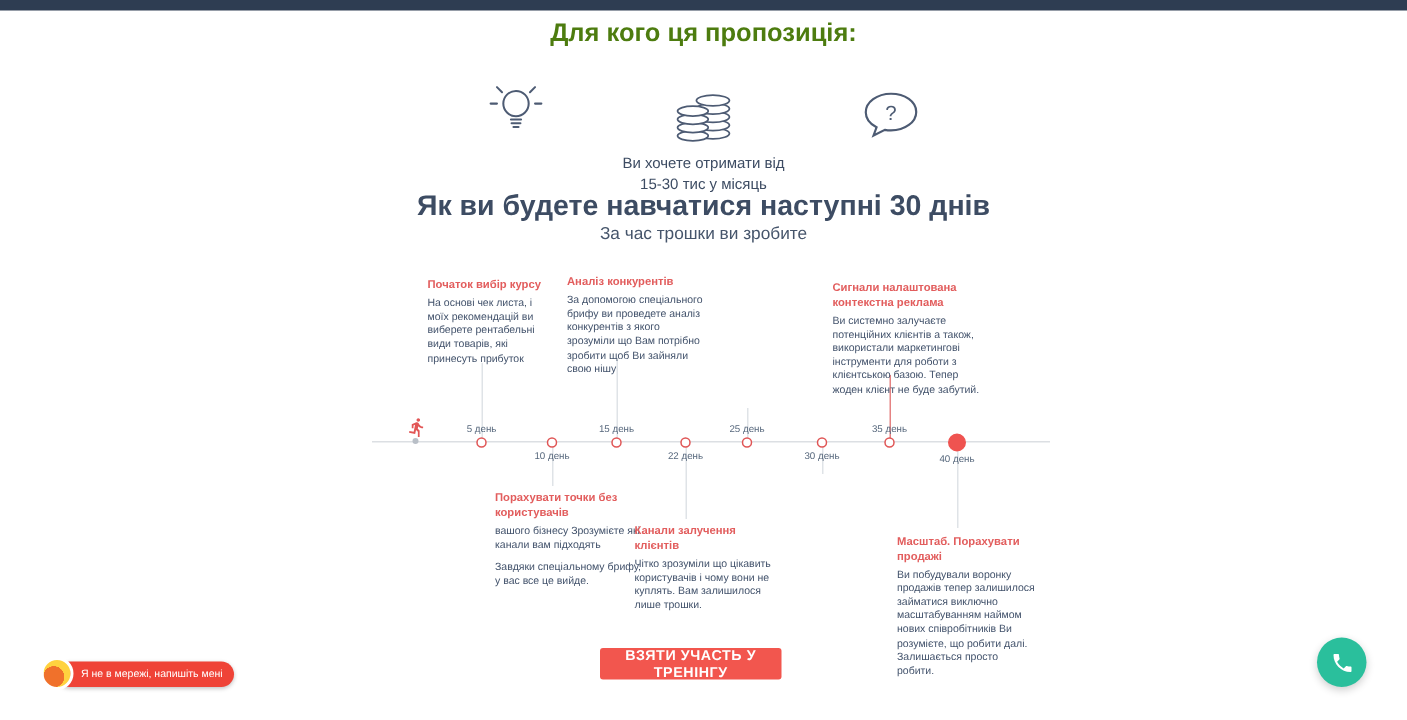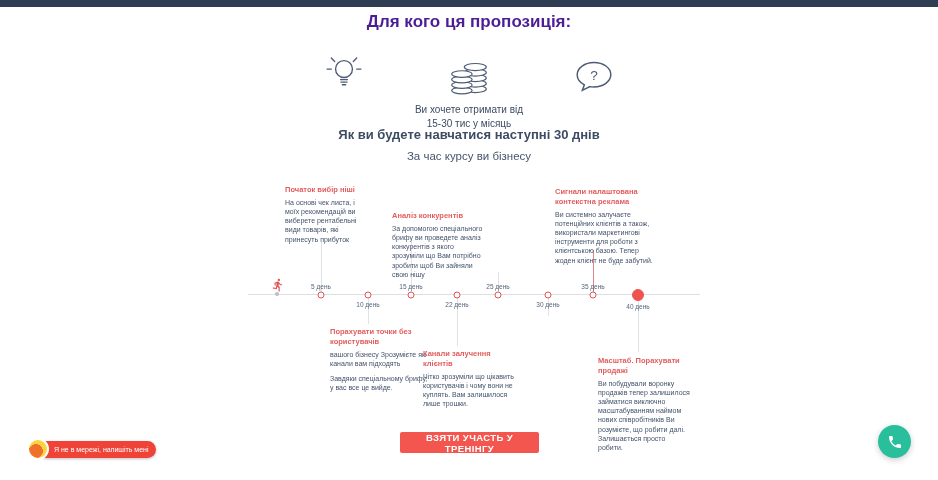--- a/index.html
+++ b/index.html
@@ -3,29 +3,29 @@
 <meta charset="utf-8">
 <style>
   * { box-sizing: border-box; }
   html,body { margin:0; padding:0; background:#fff; }
   body { font-family:"Liberation Sans", sans-serif; }
   .stage { position:relative; width:938px; height:480px; background:#ffffff; overflow:hidden; }
 
   .topbar { position:absolute; left:0; top:0; width:938px; height:7px; background:#2e3d52; }
 
   .s1-title { position:absolute; left:0; top:12px; width:938px; margin:0; text-align:center;
-              font-size:17px; font-weight:600; color:#4c1d95; }
+              font-size:17px; font-weight:600; color:#4d7c0f; }
 
   .features { position:absolute; left:283px; top:40px; width:372px; display:flex; justify-content:space-between; }
   .feature { width:122px; display:flex; flex-direction:column; align-items:center; }
   .ficon { height:56px; display:flex; align-items:flex-end; justify-content:center; }
   .fcaption { margin:7px 0 0; font-size:10px; line-height:1.35; color:#3d4c63; text-align:center; }
 
   .s2-title { position:absolute; left:0; top:127px; width:938px; margin:0; text-align:center;
-              font-size:13px; font-weight:600; color:#3d4c63; }
+              font-size:19px; font-weight:600; color:#3d4c63; }
   .s2-sub   { position:absolute; left:0; top:150px; width:938px; margin:0; text-align:center;
               font-size:11.5px; color:#46556b; }
 
   .timeline { position:absolute; left:0; top:0; width:938px; height:480px; pointer-events:none; }
   .tl-line { position:absolute; left:248px; top:294px; width:452px; height:1px; background:#dcdfe3; }
   .tl-startdot { position:absolute; left:275px; top:292px; width:4px; height:4px; background:#b9bfc7; border-radius:50%; }
   .runner { position:absolute; left:271px; top:278px; width:14px; height:14px; }
 
   .conn { position:absolute; width:1px; background:#dfe3e7; }
   .conn.red { background:#e58383; }
@@ -38,21 +38,21 @@
              transform:translateX(-50%); }
   .marker.above .m-label { bottom:5px; }
   .marker.below .m-label { top:6px; }
   .marker.end .m-label { top:8px; }
 
   .tl-block { position:absolute; }
   .tl-title { color:#e25d5d; font-size:7.5px; font-weight:700; margin:0 0 3px; line-height:1.3; }
   .tl-body  { color:#42526b; font-size:7px; line-height:1.32; margin:0; }
   .tl-body2 { margin-top:6px; }
 
-  .cta { position:absolute; left:400px; top:432px; width:139px; height:21px; border:none; cursor:pointer;
+  .cta { position:absolute; left:400px; top:432px; width:121px; height:21px; border:none; cursor:pointer;
          background:#f2564e; color:#fff; font-family:inherit; font-size:9.5px; font-weight:700;
          letter-spacing:.4px; border-radius:2px; display:flex; align-items:center; justify-content:center; }
 
   .chat { position:absolute; left:38px; top:441px; height:17px; padding:0 8px 0 16px; background:#ef4337;
           border-radius:9px; display:flex; align-items:center; cursor:pointer; box-shadow:0 1px 3px rgba(0,0,0,.25); }
   .chat-label { color:#fff; font-size:7px; white-space:nowrap; }
   .chat-badge { position:absolute; left:-11px; top:-3px; width:22px; height:22px; border-radius:50%;
                 border:2px solid #fff; background:radial-gradient(circle at 38% 62%, #f0712b 0 44%, #ffd23f 45%); }
 
   .phone-btn { position:absolute; left:878px; top:425px; width:33px; height:33px; border-radius:50%;
@@ -103,21 +103,21 @@
       <div class="ficon">
         <svg width="40" height="37" viewBox="0 0 44 40" fill="none" stroke="#4d5b73" stroke-width="1.6">
           <path d="M22 3.5C11.8 3.5 3.5 9.6 3.5 17.1c0 4.6 3.1 8.6 7.9 11l-2.2 6 8.3-4.1c1.5.3 3 .4 4.5.4 10.2 0 18.5-6.1 18.5-13.6S32.2 3.5 22 3.5z"></path>
           <text x="22" y="22.5" text-anchor="middle" font-size="15" stroke="none" fill="#4d5b73" font-family="inherit">?</text>
         </svg>
       </div>
     </div>
   </div>
 
   <h1 class="s2-title">Як ви будете навчатися наступні 30 днів</h1>
-  <p class="s2-sub">За час курсу ви бізнесу</p>
+  <p class="s2-sub">За час трошки ви зробите</p>
 
   <div class="timeline">
 
     <div class="tl-line"></div>
     <div class="tl-startdot"></div>
 
     <svg class="runner" viewBox="0 0 24 24">
       <path fill="#e25555" d="M13.49 5.48c1.1 0 2-.9 2-2s-.9-2-2-2-2 .9-2 2 .9 2 2 2zm-3.6 13.9l1-4.4 2.1 2v6h2v-7.5l-2.1-2 .6-3c1.3 1.5 3.3 2.5 5.5 2.5v-2c-1.9 0-3.5-1-4.3-2.4l-1-1.6c-.4-.6-1-1-1.7-1-.3 0-.5.1-.8.1l-5.2 2.2v4.7h2v-3.4l1.8-.7-1.6 8.1-4.9-1-.4 2 7 1.4z"></path>
     </svg>
 
@@ -158,24 +158,24 @@
     <div class="marker above" style="left:593px">
       <span class="m-label">35 день</span>
         <span class="m-dot"></span>
     </div>
     <div class="marker below end" style="left:638px">
       <span class="m-label">40 день</span>
         <span class="m-dot"></span>
     </div>
 
     <div class="tl-block" style="left:285px; top:185px; width:78px;">
-      <p class="tl-title">Початок вибір ніші</p>
+      <p class="tl-title">Початок вибір курсу</p>
       <p class="tl-body">На основі чек листа, і моїх рекомендацій ви виберете рентабельні види товарів, які принесуть прибуток</p>
     </div>
-    <div class="tl-block" style="left:392px; top:183px; width:92px;margin-top:28px;">
+    <div class="tl-block" style="left:378px; top:183px; width:92px;">
       <p class="tl-title">Аналіз конкурентів</p>
       <p class="tl-body">За допомогою спеціального брифу ви проведете аналіз конкурентів з якого зрозуміли що Вам потрібно зробити щоб Ви зайняли свою нішу</p>
     </div>
     <div class="tl-block" style="left:555px; top:187px; width:98px;">
       <p class="tl-title">Сигнали налаштована контекстна реклама</p>
       <p class="tl-body">Ви системно залучаєте потенційних клієнтів а також, використали маркетингові інструменти для роботи з клієнтською базою. Тепер жоден клієнт не буде забутий.</p>
     </div>
 
     <div class="tl-block" style="left:330px; top:327px; width:100px;">
       <p class="tl-title">Порахувати точки без користувачів</p>

